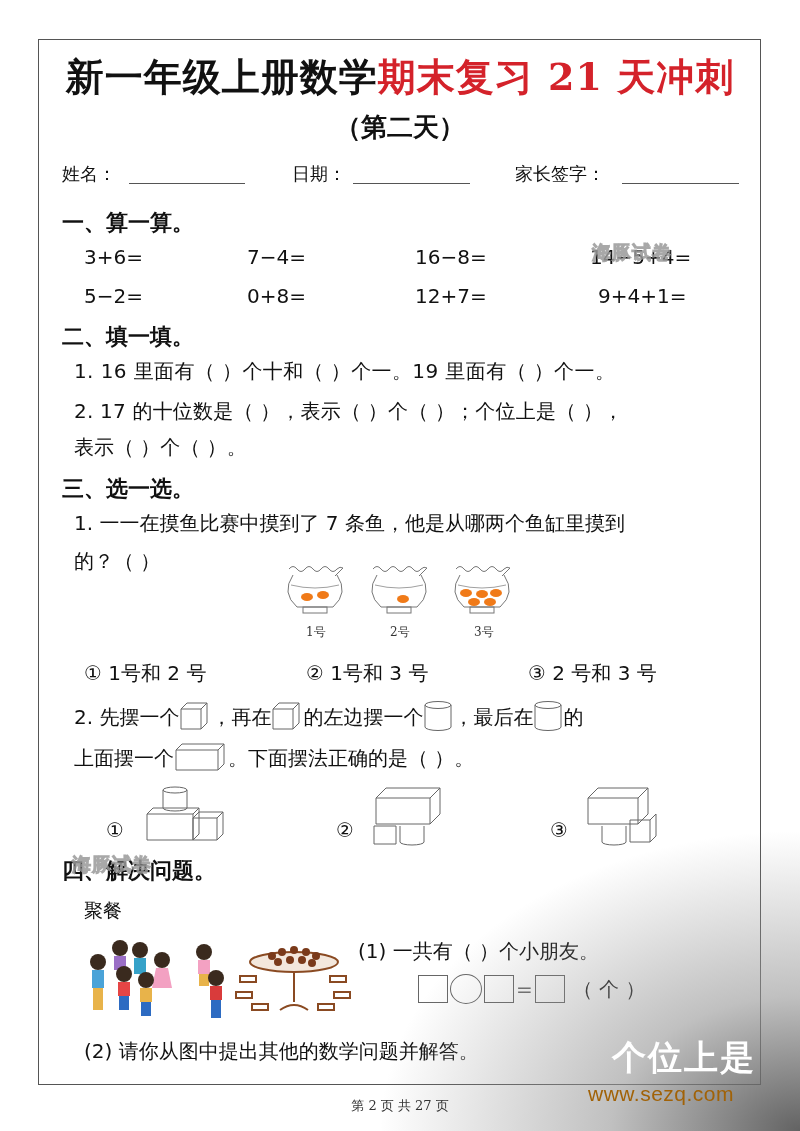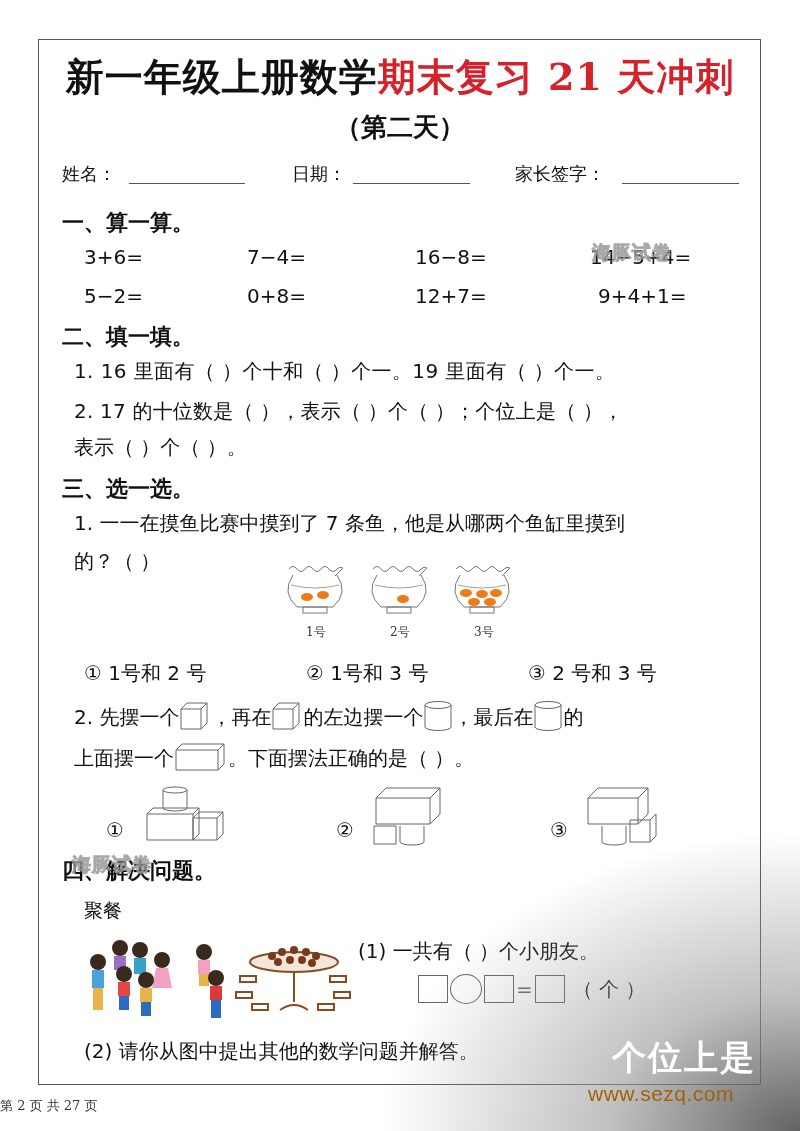--- a/index.html
+++ b/index.html
@@ -26,21 +26,21 @@
   .field-label { top: 162px; font-size: 18px; font-family: "DejaVu Serif", serif; }
   .field-line { top: 183px; height: 0; border-bottom: 1.5px solid #555; }
   .sec-head { font-size: 22px; font-weight: bold; font-family: "DejaVu Serif", serif; }
   .calc { font-size: 20px; font-family: "DejaVu Sans", sans-serif; }
   .line { font-size: 20px; font-family: "DejaVu Sans", sans-serif; }
   .wm {
     color: transparent; -webkit-text-stroke: 1px #9a9a9a;
     font-size: 19px; font-weight: bold; font-family: "DejaVu Sans", sans-serif; opacity: 0.85;
     letter-spacing: 1px;
   }
-  .footer { top: 1097px; left: 0; width: 800px; text-align: left; font-size: 13px; font-family: "DejaVu Serif", serif; color: #333; }
+  .footer { top: 1097px; left: 0; width: 800px; text-align: center; font-size: 13px; font-family: "DejaVu Serif", serif; color: #333; }
   .grad {
     position: absolute; left: 0; top: 0; width: 800px; height: 1131px; pointer-events: none;
     background: radial-gradient(ellipse 420px 300px at 800px 1131px, rgba(90,90,90,0.95) 0%, rgba(150,150,150,0.6) 45%, rgba(255,255,255,0) 100%);
   }
   .logo { left: 612px; top: 1035px; font-size: 34px; font-weight: bold; color: #fff; letter-spacing: 2px; font-family: "DejaVu Sans", sans-serif; }
   .logo-url { left: 588px; top: 1082px; font-size: 21px; color: #a16207; font-family: "Liberation Sans", sans-serif; letter-spacing: 0.5px; }
   .icon-inline { display: inline-block; vertical-align: middle; }
   .caption { font-size: 12px; font-family: "DejaVu Serif", serif; color: #333; }
   svg { overflow: visible; }
 </style>

